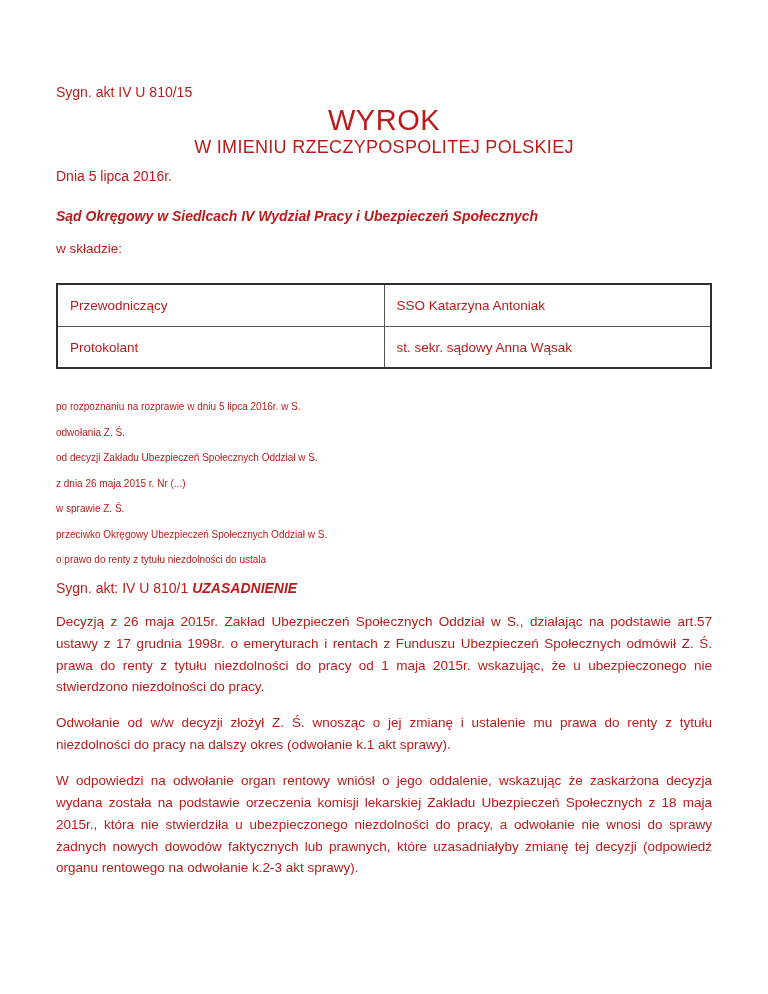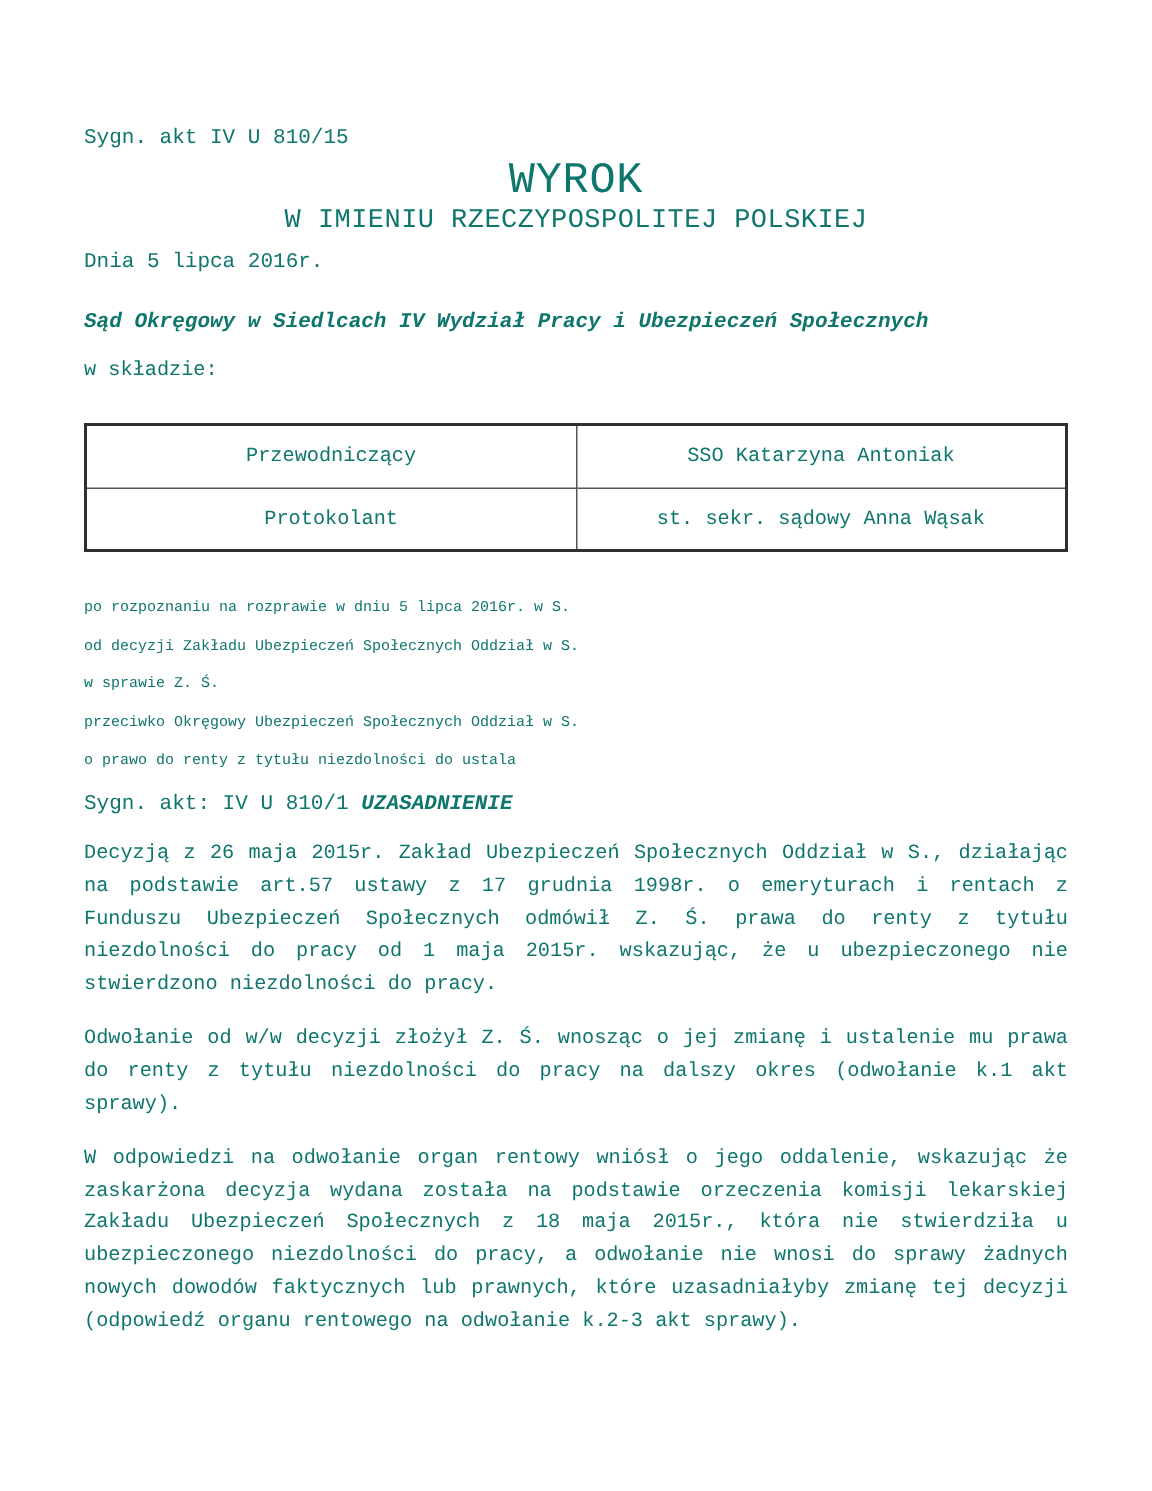--- a/index.html
+++ b/index.html
@@ -3,22 +3,22 @@
 <meta charset="utf-8">
 <style>
   * { margin: 0; padding: 0; box-sizing: border-box; }
   html, body { background: #ffffff; }
   .page {
     position: relative;
     width: 768px;
     height: 994px;
     margin: 0 auto;
     background: #ffffff;
-    color: #0f766e;
-    font-family: Liberation Mono, monospace;
+    color: #b91c1c;
+    font-family: Liberation Sans, sans-serif;
     font-size: 13.5px;
     overflow: hidden;
   }
   .content {
     padding: 84px 56px 0 56px;
   }
   .case-number-top {
     font-size: 14px;
     margin-bottom: 4px;
   }
@@ -49,21 +49,20 @@
   }
   .composition-label {
     font-size: 13.5px;
     margin-bottom: 27px;
   }
   table.panel-table {
     width: 100%;
     border-collapse: collapse;
     border: 2px solid #2f2f2f;
     margin-bottom: 32px;
-    text-align: center;
   }
   table.panel-table td {
     border: 1px solid #555;
     width: 50%;
     height: 42px;
     padding: 4px 12px;
     font-size: 13.5px;
     vertical-align: middle;
   }
   .case-line {
@@ -120,21 +119,23 @@
           <td>SSO Katarzyna Antoniak</td>
         </tr>
         <tr>
           <td>Protokolant</td>
           <td>st. sekr. sądowy Anna Wąsak</td>
         </tr>
       </tbody>
     </table>
 
     <div class="case-line">po rozpoznaniu na rozprawie w dniu 5 lipca 2016r. w S.</div>
+    <div class="case-line">odwołania Z. Ś.</div>
     <div class="case-line">od decyzji Zakładu Ubezpieczeń Społecznych Oddział w S.</div>
+    <div class="case-line">z dnia 26 maja 2015 r. Nr (...)</div>
     <div class="case-line">w sprawie Z. Ś.</div>
     <div class="case-line">przeciwko Okręgowy Ubezpieczeń Społecznych Oddział w S.</div>
     <div class="case-line">o prawo do renty z tytułu niezdolności do ustala</div>
 
 
     <div class="justification-heading">
       <span>Sygn. akt: IV U 810/1 </span><span class="uzasadnienie">UZASADNIENIE</span>
     </div>
 
     <p class="para">Decyzją z 26 maja 2015r. Zakład Ubezpieczeń Społecznych Oddział w S., działając na podstawie art.57 ustawy z 17 grudnia 1998r. o emeryturach i rentach z Funduszu Ubezpieczeń Społecznych odmówił Z. Ś. prawa do renty z tytułu niezdolności do pracy od 1 maja 2015r. wskazując, że u ubezpieczonego nie stwierdzono niezdolności do pracy.</p>

